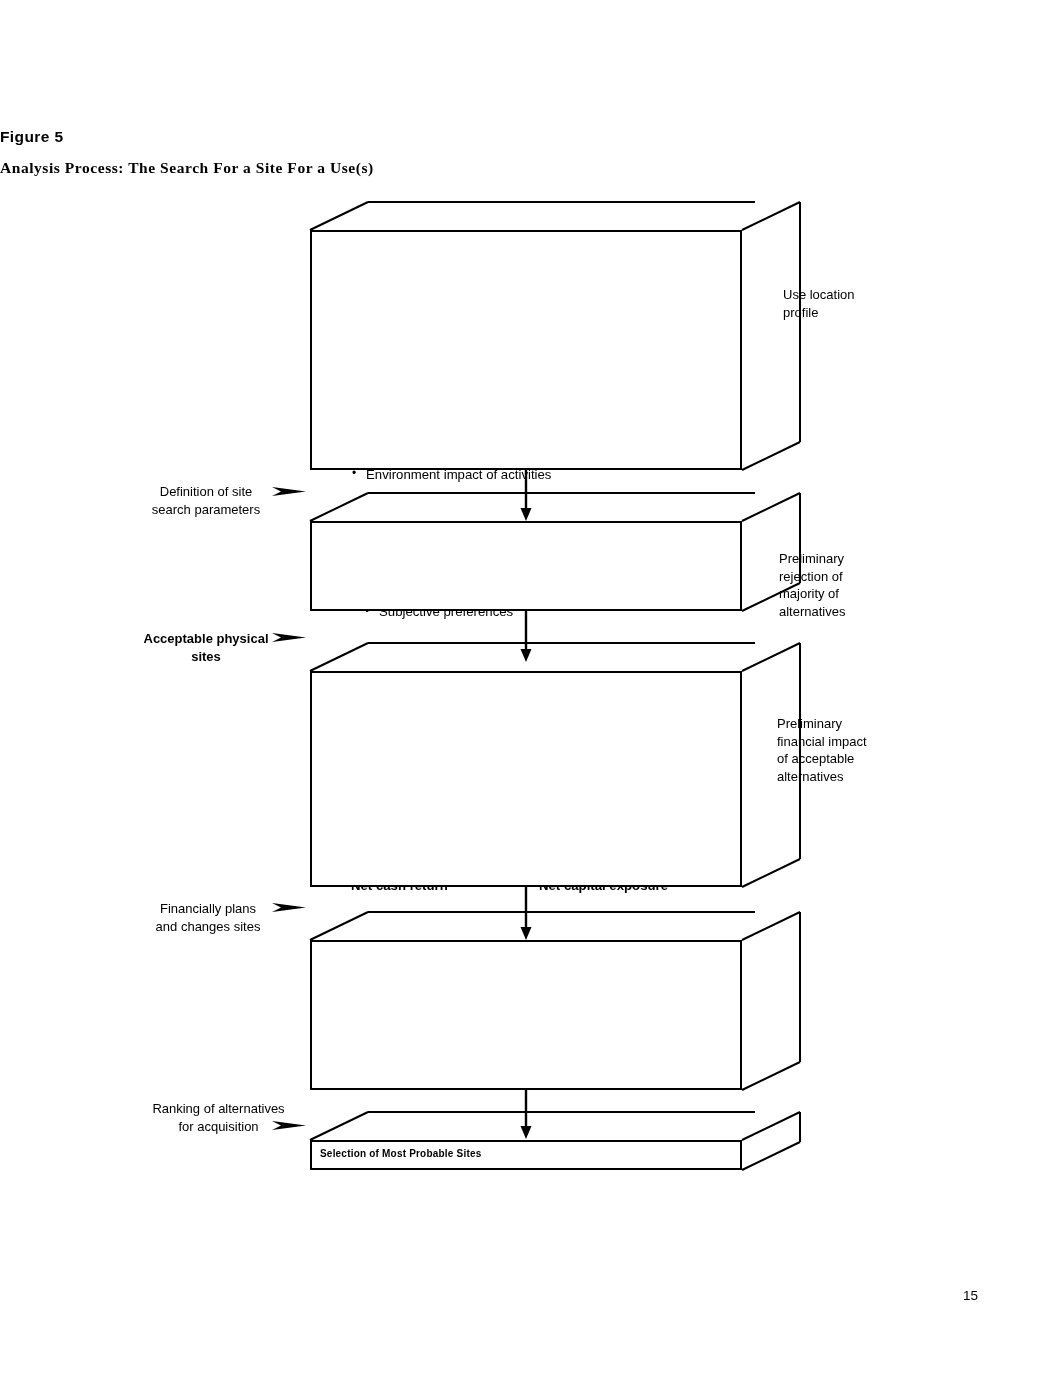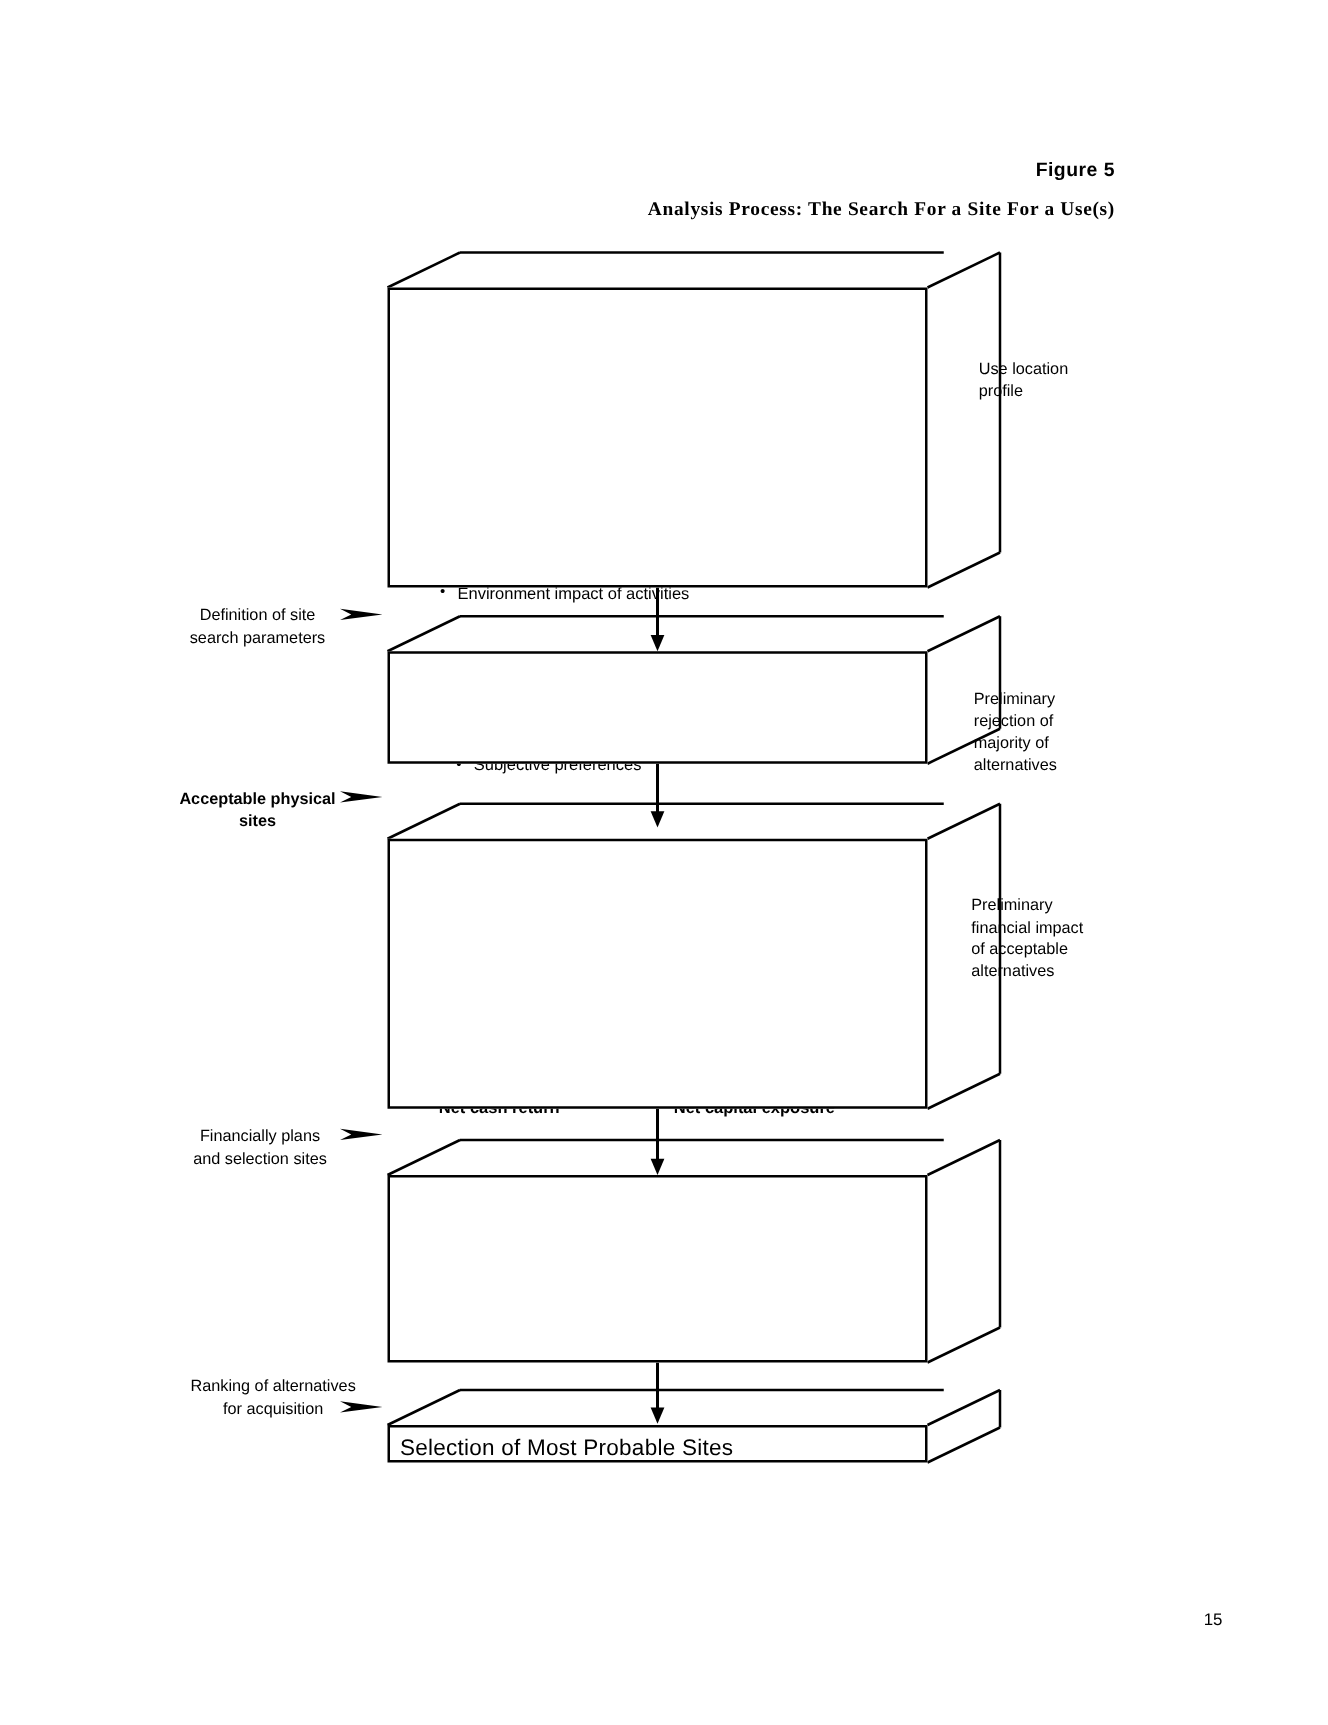--- a/index.html
+++ b/index.html
@@ -19,21 +19,21 @@
     position: absolute;
     inset: 0;
   }
 
   
   .title-block {
     position: absolute;
     top: 128px;
     left: 0;
     width: 892px;
-    text-align: right;
+    text-align: left;
   }
   .fig-label {
     font-size: 15.5px;
     font-weight: bold;
     letter-spacing: 0.4px;
     margin-bottom: 13px;
   }
   .fig-title {
     font-size: 15.5px;
     font-weight: bold;
@@ -166,22 +166,22 @@
   
   .slab {
     position: absolute;
     border: 2.5px solid #000;
     background: #fff;
     box-sizing: border-box;
     z-index: 3;
   }
   .slab-text {
     position: absolute;
-    font-weight: normal;
-    font-size: 18px;
+    font-weight: bold;
+    font-size: 10px;
     letter-spacing: 0.2px;
     white-space: nowrap;
   }
 
   
   .pageno {
     position: absolute;
     right: 84px;
     top: 1288px;
     font-size: 13.5px;
@@ -335,21 +335,21 @@
     </div>
   </div>
 
   <div class="side-note" style="left:777px; top:715px; white-space:pre;">Preliminary
 financial impact
 of acceptable
 alternatives</div>
 
   <div class="left-label" style="left:133px; top:900px; width:150px;">
     <div>Financially plans</div>
-    <div>and selection sites</div>
+    <div>and changes sites</div>
   </div>
   <svg class="arrow" style="left:272px; top:900px; width:36px; height:16px;" viewBox="0 0 36 16">
     <polygon points="0,3 34,7.5 0,12 9,7.5" fill="#000"></polygon>
   </svg>
 
   <svg class="varrow" style="left:518px; top:887px; width:16px; height:54px;" viewBox="0 0 16 54">
     <line x1="8" y1="0" x2="8" y2="42" stroke="#000" stroke-width="2.4"></line>
     <polygon points="8,53 2.5,40 13.5,40" fill="#000"></polygon>
   </svg>
 

